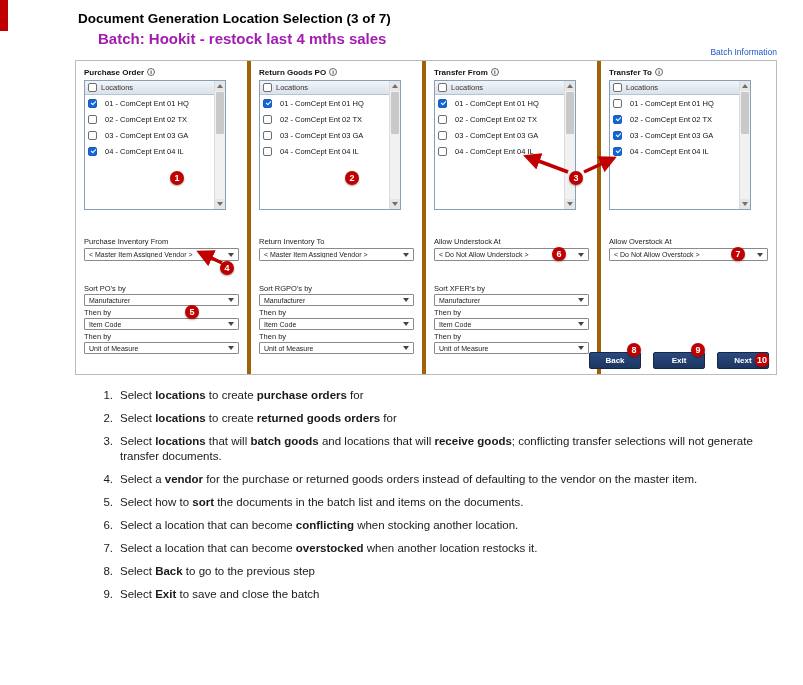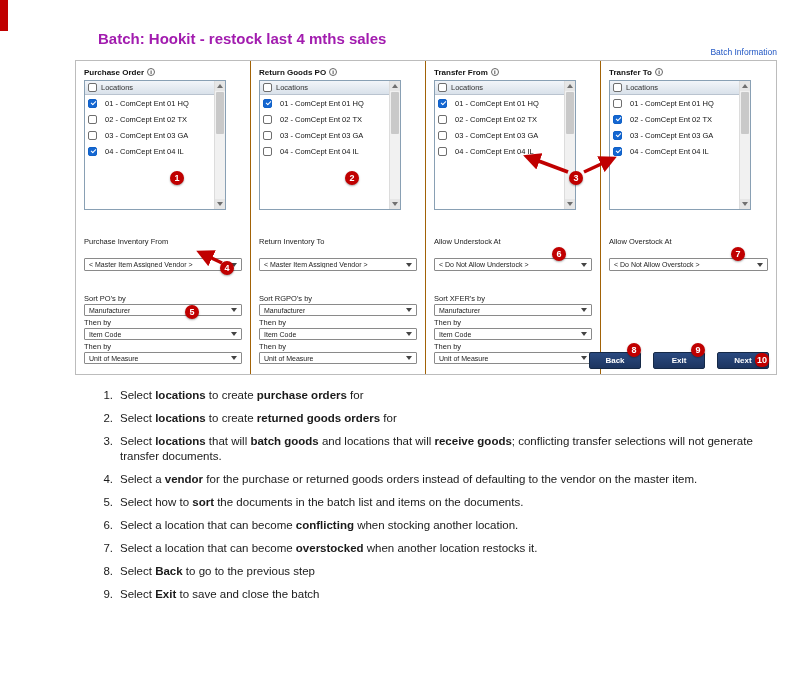--- a/index.html
+++ b/index.html
@@ -5,21 +5,21 @@
   html,body{margin:0;padding:0;background:#ffffff;}
   .page{position:relative;width:803px;height:685px;background:#fff;font-family:"Liberation Sans",sans-serif;overflow:hidden;}
   .red-corner{position:absolute;left:0;top:0;width:8px;height:31px;background:#c00000;}
 
   .page-title{position:absolute;left:78px;top:11px;font-size:13.5px;font-weight:bold;color:#000;}
   .batch-title{position:absolute;left:78px;top:30px;font-size:15px;font-weight:bold;color:#a21caf;margin-left:20px;}
   .batch-info-link{position:absolute;top:47px;right:26px;font-size:8.5px;color:#2157c4;text-decoration:none;cursor:pointer;}
 
   .panel-area{position:absolute;left:75px;top:60px;width:702px;height:315px;border:1px solid #bcbcbc;background:#fff;box-sizing:border-box;}
   .panels-grid{position:absolute;inset:0;display:grid;grid-template-columns:1fr 1fr 1fr 1fr;}
-  .panel{border-right:1px solid #a16207;padding:5px 8px 0 8px;box-sizing:border-box;overflow:hidden;}
+  .panel{border-right:4px solid #a16207;padding:5px 8px 0 8px;box-sizing:border-box;overflow:hidden;}
   .panel:last-child{border-right:none;}
 
   .panel-title-row{height:12px;display:flex;align-items:center;}
   .panel-title{font-size:8px;font-weight:bold;color:#111;}
   .info-icon{display:inline-flex;width:8px;height:8px;border:1px solid #666;border-radius:50%;font-size:6px;line-height:6px;align-items:center;justify-content:center;color:#333;margin-left:3px;font-weight:bold;box-sizing:border-box;font-style:normal;}
 
   .listbox{width:142px;height:130px;border:1px solid #89a0b4;background:#fff;position:relative;margin-top:2px;box-sizing:border-box;}
   .list-header{height:13px;background:linear-gradient(#f2f5f9,#d9e1ea);border-bottom:1px solid #b9c3cf;display:flex;align-items:center;gap:4px;padding-left:3px;margin-right:11px;font-size:7.5px;color:#333;}
   .list-row{height:16px;display:flex;align-items:center;gap:8px;padding-left:3px;margin-right:11px;font-size:7.5px;color:#111;white-space:nowrap;}
 
@@ -29,21 +29,21 @@
 
   .scrollbar{position:absolute;top:0;right:0;bottom:0;width:11px;background:#f1f1f1;border-left:1px solid #dcdcdc;box-sizing:border-box;}
   .sb-btn{height:10px;background:#e6e6e6;position:relative;}
   .sb-btn.up::after{content:"";position:absolute;left:2px;top:3px;border-left:3px solid transparent;border-right:3px solid transparent;border-bottom:4px solid #707070;}
   .sb-btn.down{position:absolute;bottom:0;left:0;right:0;}
   .sb-btn.down::after{content:"";position:absolute;left:2px;top:3px;border-left:3px solid transparent;border-right:3px solid transparent;border-top:4px solid #707070;}
   .sb-thumb{position:absolute;top:11px;left:1px;right:1px;height:42px;background:#c9c9c9;border-radius:1px;}
 
   .select-section{margin-top:28px;}
   .sort-section{margin-top:24px;}
-  .field-label{font-size:7.5px;color:#222;margin-bottom:12px;line-height:8px;}
+  .field-label{font-size:7.5px;color:#222;margin-bottom:2px;line-height:8px;}
   .sort-section .field-label{margin-top:3px;margin-bottom:1px;}
   .sort-section .field-label:first-child{margin-top:0;}
   .select{height:13px;border:1px solid #8a8a8a;background:#fff;display:flex;align-items:center;justify-content:space-between;padding:0 4px;border-radius:1px;box-sizing:border-box;cursor:default;}
   .sort-section .select{height:12px;}
   .select-value{font-size:7px;color:#222;white-space:nowrap;overflow:hidden;}
   .select-arrow{width:0;height:0;border-left:3.5px solid transparent;border-right:3.5px solid transparent;border-top:4px solid #444;flex:0 0 auto;margin-left:3px;}
 
   .buttons-row{position:absolute;top:291px;right:7px;display:flex;gap:12px;z-index:4;}
   .action-button{width:52px;height:17px;background:linear-gradient(#2a4a80,#1d3560);color:#fff;font-size:8px;font-weight:bold;border:1px solid #152947;border-radius:2px;font-family:inherit;padding:0;cursor:default;}
 
@@ -55,20 +55,21 @@
   .ins-num{width:38px;text-align:right;padding-right:7px;flex:0 0 auto;}
   .ins-text{width:648px;}
   .ins-text b{font-weight:bold;}
 </style>
 </head>
 <body>
 
 <div class="page">
   <div class="red-corner"></div>
 
+  <div class="page-title">Document Generation Location Selection (3 of 7)</div>
   <div class="batch-title">Batch: Hookit - restock last 4 mths sales</div>
   <a class="batch-info-link">Batch Information</a>
 
   <div class="panel-area">
     <div class="panels-grid" id="panels">
         <div class="panel">
           <div class="panel-title-row">
             <span class="panel-title">Purchase Order</span>
             <span class="info-icon">i</span>
           </div>

